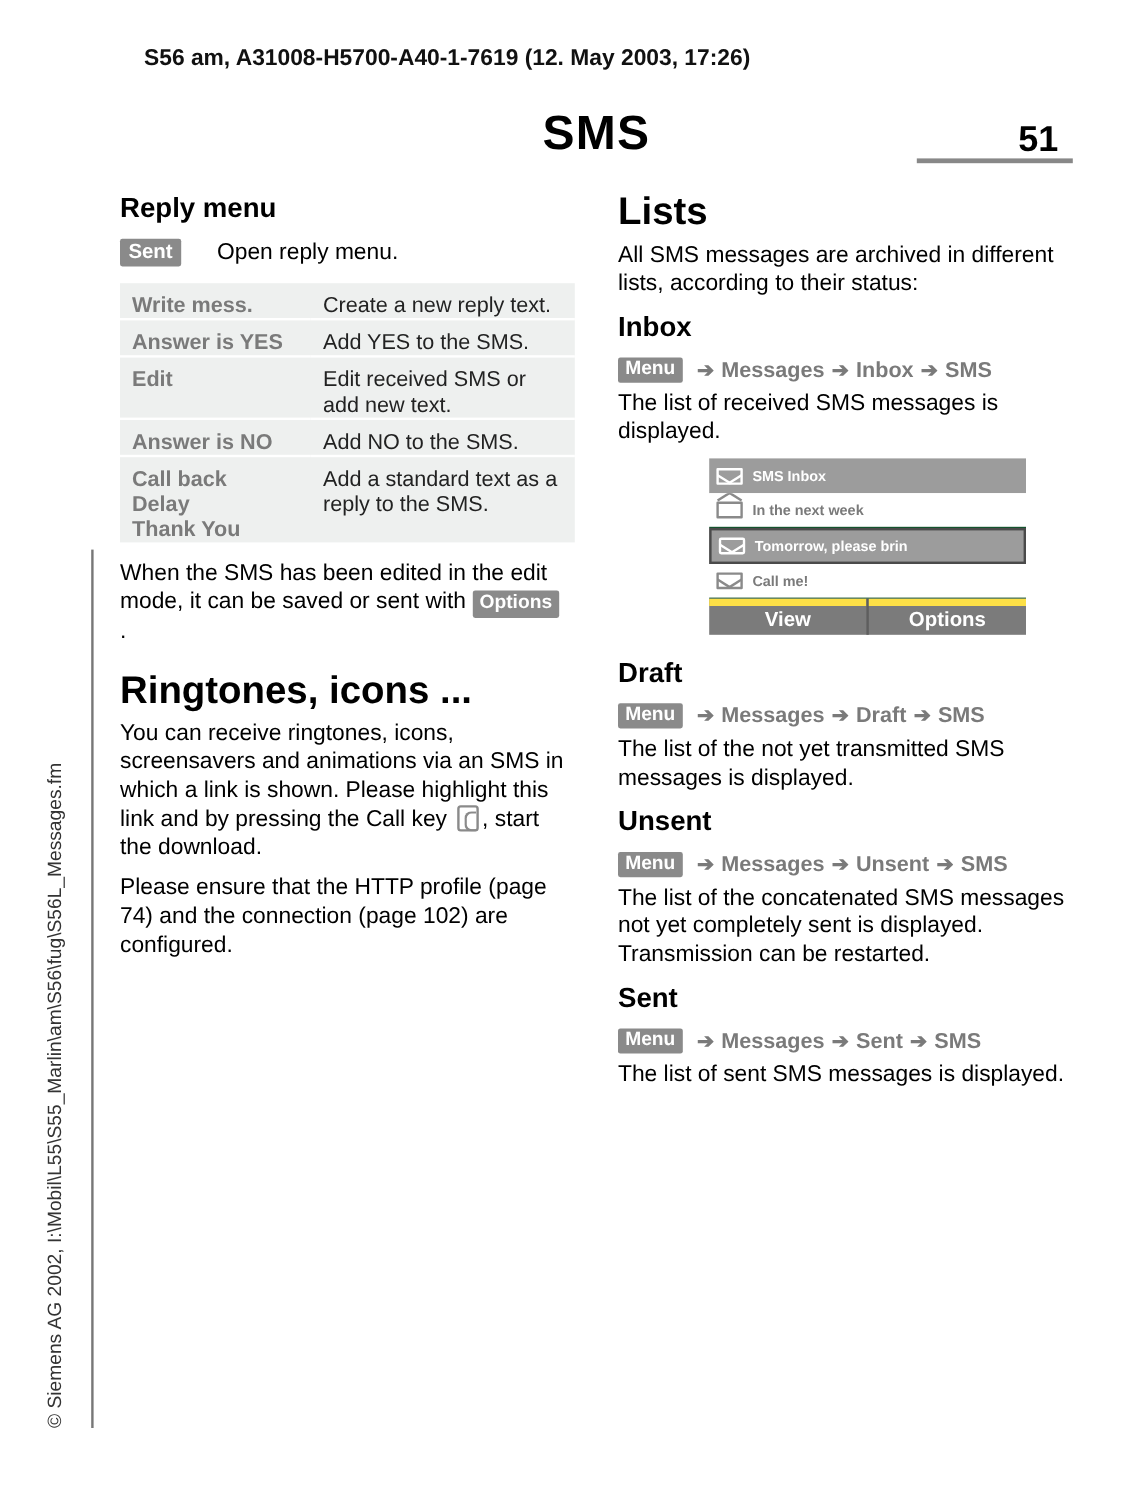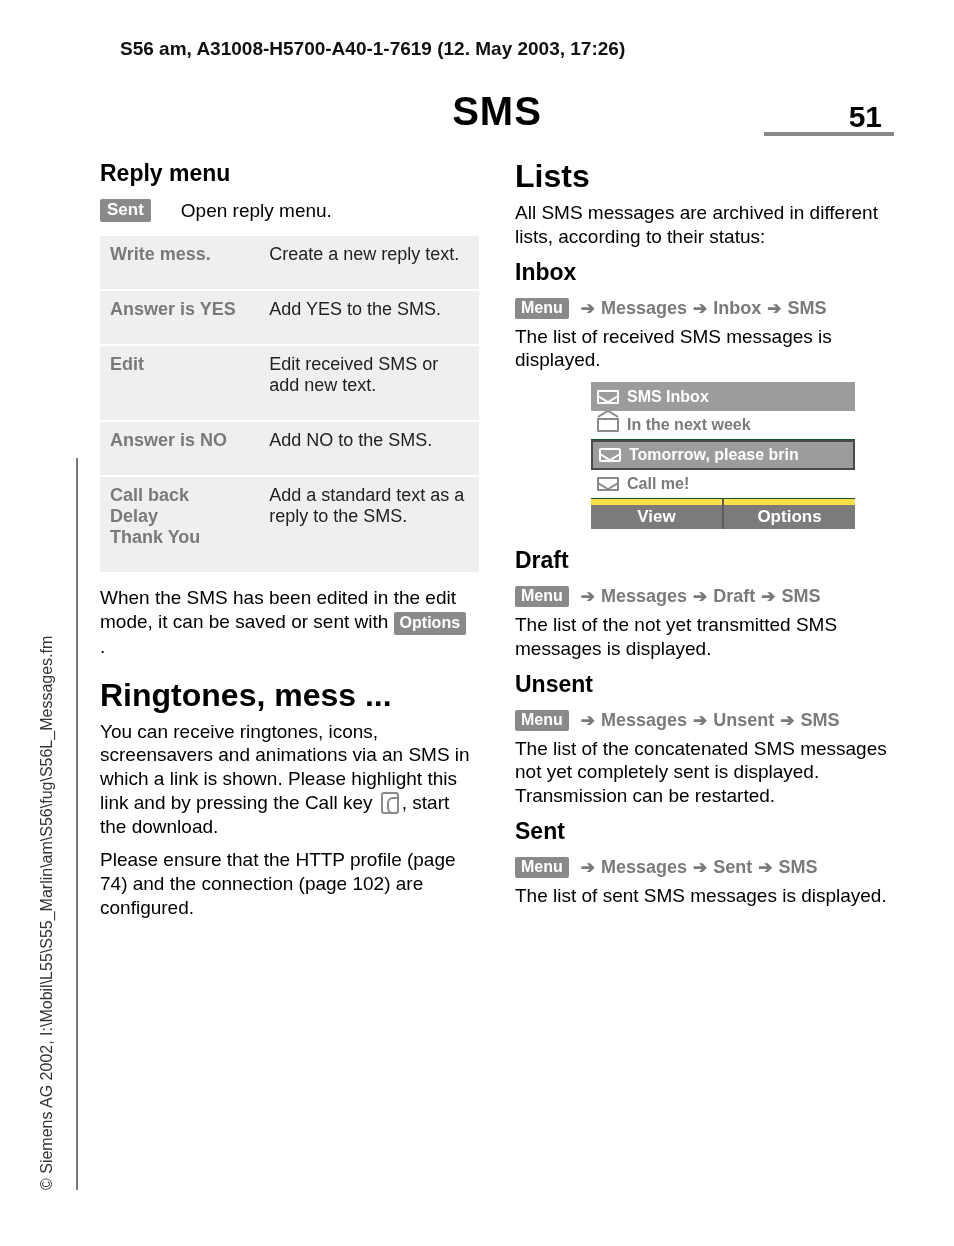--- a/index.html
+++ b/index.html
@@ -106,21 +106,21 @@
     font-size: 19px;
     margin-left: 22px;
   }
   table.reply-table {
     width: 100%;
     border-collapse: collapse;
     background: #eef0ef;
     margin-bottom: 14px;
   }
   table.reply-table td {
-    padding: 8px 10px 24px 10px;
+    padding: 8px 10px 0 10px;
     vertical-align: top;
     font-family: Arial, sans-serif;
     font-size: 18px;
     border-top: 2px solid #fff;
   }
   table.reply-table tr:first-child td { border-top: none; }
   table.reply-table td.k {
     width: 42%;
     color: #7a7a7a;
     font-weight: 700;
@@ -149,21 +149,21 @@
   .phone-inset {
     margin: 8px 0 18px 76px;
     width: 264px;
     font-family: Arial, sans-serif;
   }
   .phone-row {
     display: flex;
     align-items: center;
     height: 29px;
     padding: 0 6px;
-    font-size: 16px;
+    font-size: 12px;
     gap: 8px;
     overflow: hidden;
     white-space: nowrap;
   }
   .phone-row.title-bar {
     background: #9c9c9c;
     color: #fff;
     font-weight: 700;
   }
   .phone-row.selected {
@@ -301,21 +301,21 @@
 Thank You</td>
           <td class="v">Add a standard text as a reply to the SMS.</td>
         </tr>
       </tbody>
         </table>
 
       <div class="body-text">
         <span>When the SMS has been edited in the edit mode, it can be saved or sent with </span><span class="chip small">Options</span><span>.</span>
       </div>
 
-      <div class="section-h2" style="margin-top:18px">Ringtones, mess ...</div>
+      <div class="section-h2" style="margin-top:18px">Ringtones, icons ...</div>
 
       <div class="body-text">
         <span>You can receive ringtones, icons, screensavers and animations via an SMS in which a link is shown. Please highlight this link and by pressing the Call key </span><span class="call-key-icon"></span><span>, start the download.</span>
       </div>
       <div class="body-text">Please ensure that the HTTP profile (page 74) and the connection (page 102) are configured.</div>
     </div>
 
     <div class="col">
       <div class="section-h2">Lists</div>
       <div class="body-text">All SMS messages are archived in different lists, according to their status:</div>

